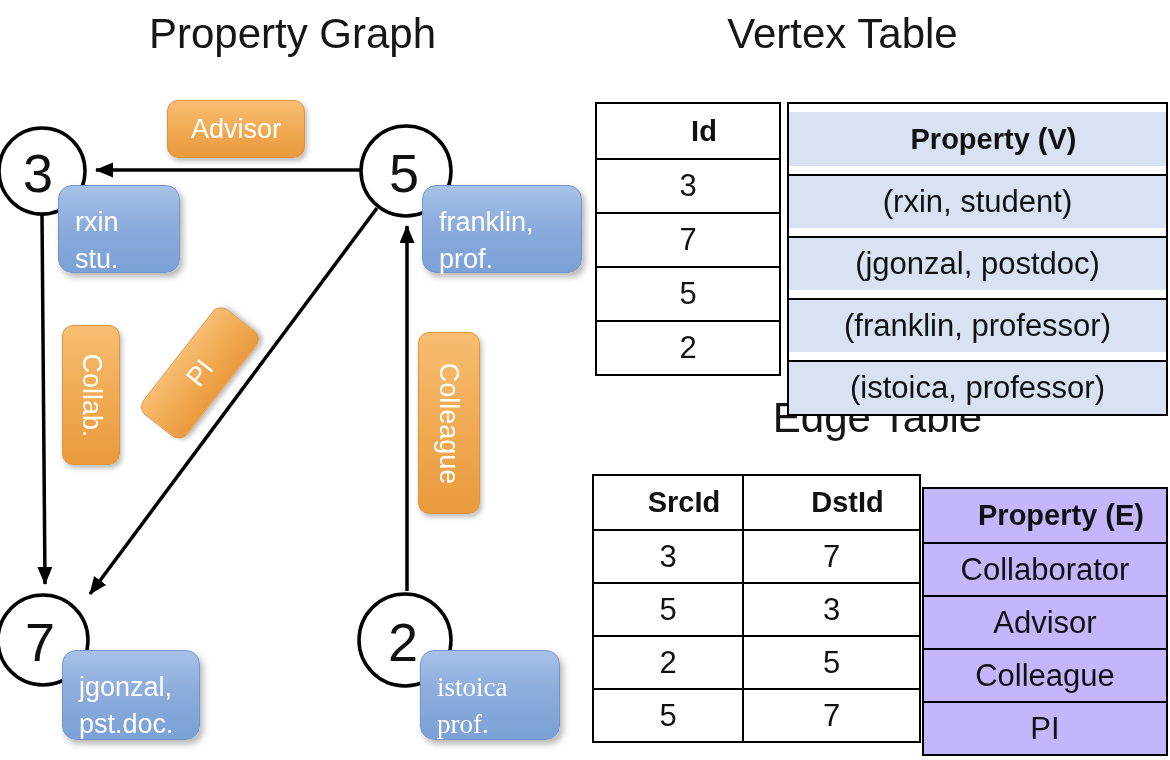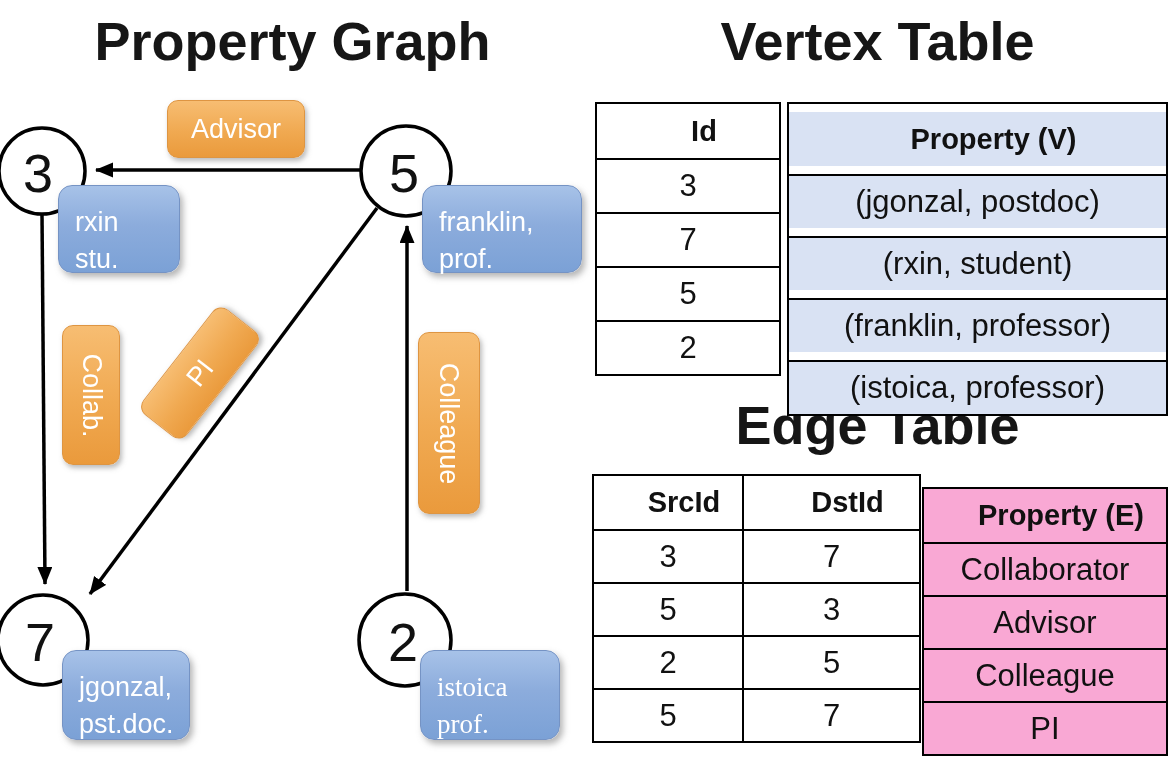--- a/index.html
+++ b/index.html
@@ -1,25 +1,25 @@
 <!DOCTYPE html>
 <html><head>
 <meta charset="utf-8">
 <style>
   html,body { margin:0; padding:0; background:#fff; }
   .canvas {
     position:relative; width:1170px; height:760px; overflow:hidden;
     background:#ffffff; font-family:"Liberation Sans", sans-serif; color:#111;
   }
   .title {
-    position:absolute; text-align:center; font-size:54px; font-weight:700;
+    position:absolute; text-align:center; font-size:42px; font-weight:400;
     color:#161616; letter-spacing:0;
   }
   .title-graph  { left:0;     width:585px; top:10px; }
-  .title-vertex { left:585px; width:585px; top:10px; }
+  .title-vertex { left:550px; width:585px; top:10px; }
   .title-edge   { left:585px; width:585px; top:394px; }
 
   .graph-svg { position:absolute; left:0; top:0; }
 
   .orange-label {
     position:absolute; display:flex; align-items:center; justify-content:center;
     color:#fff; font-size:27px;
     background:linear-gradient(180deg,#f7bd72 0%,#f0a951 55%,#ea9a3c 100%);
     border:1px solid #de9542; border-radius:11px;
     box-shadow:2px 3px 5px rgba(120,120,120,.5);
@@ -37,21 +37,21 @@
   .blue-box span { display:block; }
 
   .tcol { position:absolute; box-sizing:border-box; border:2px solid #000; background:#fff; }
   .tcell {
     box-sizing:border-box; height:54px; border-top:2px solid #000;
     display:flex; align-items:center; justify-content:center;
     font-size:31px; color:#111; background:#fff;
   }
   .tcell.hdr { border-top:none; font-weight:700; font-size:29px;padding-left:32px; }
   .vprop .tcell { background:#d9e2f3;margin-top:8px; }
-  .eprop .tcell { background:#f9a8d4; }
+  .eprop .tcell { background:#c4b5fd; }
 
   .etable-ids {
     position:absolute; box-sizing:border-box; border:2px solid #000;
     display:grid; grid-template-columns:148px 1fr; background:#fff;
   }
   .etable-ids .tcell { height:53px; }
   .etable-ids .tcell.c2 { border-left:2px solid #000; }
   .etable-ids .tcell.r1 { border-top:none; }
   .eprop .tcell, .etable-ids .tcell { height:53px; }
   .eprop .tcell.hdr, .etable-ids .tcell.hdr { border-top:none; }
@@ -101,41 +101,41 @@
   </div>
 
   <div class="blue-box" style="left:58px; top:185px; width:122px; height:88px;">
     <span>rxin</span>
     <span>stu.</span>
   </div>
   <div class="blue-box" style="left:422px; top:185px; width:160px; height:88px;">
     <span>franklin,</span>
     <span>prof.</span>
   </div>
-  <div class="blue-box" style="left:62px; top:650px; width:128px; height:90px;">
+  <div class="blue-box" style="left:62px; top:650px; width:138px; height:90px;">
     <span>jgonzal,</span>
     <span>pst.doc.</span>
   </div>
   <div class="blue-box" style="left:420px; top:650px; width:140px; height:90px;font-family:Liberation Serif, serif;">
     <span>istoica</span>
     <span>prof.</span>
   </div>
 
   <div class="tcol" style="left:595px; top:102px; width:186px;">
     <div class="tcell hdr">Id</div>
     <div class="tcell">3</div>
     <div class="tcell">7</div>
     <div class="tcell">5</div>
     <div class="tcell">2</div>
   </div>
 
   <div class="tcol vprop" style="left:787px; top:102px; width:381px;">
     <div class="tcell hdr">Property (V)</div>
+    <div class="tcell">(rxin, student)</div>
     <div class="tcell">(jgonzal, postdoc)</div>
-    <div class="tcell">(rxin, student)</div>
     <div class="tcell">(franklin, professor)</div>
     <div class="tcell">(istoica, professor)</div>
   </div>
 
   <div class="etable-ids" style="left:592px; top:474px; width:329px;">
     <div class="tcell hdr r1">SrcId</div>
     <div class="tcell hdr r1 c2">DstId</div>
     <div class="tcell">3</div>
     <div class="tcell c2">7</div>
     <div class="tcell">5</div>

